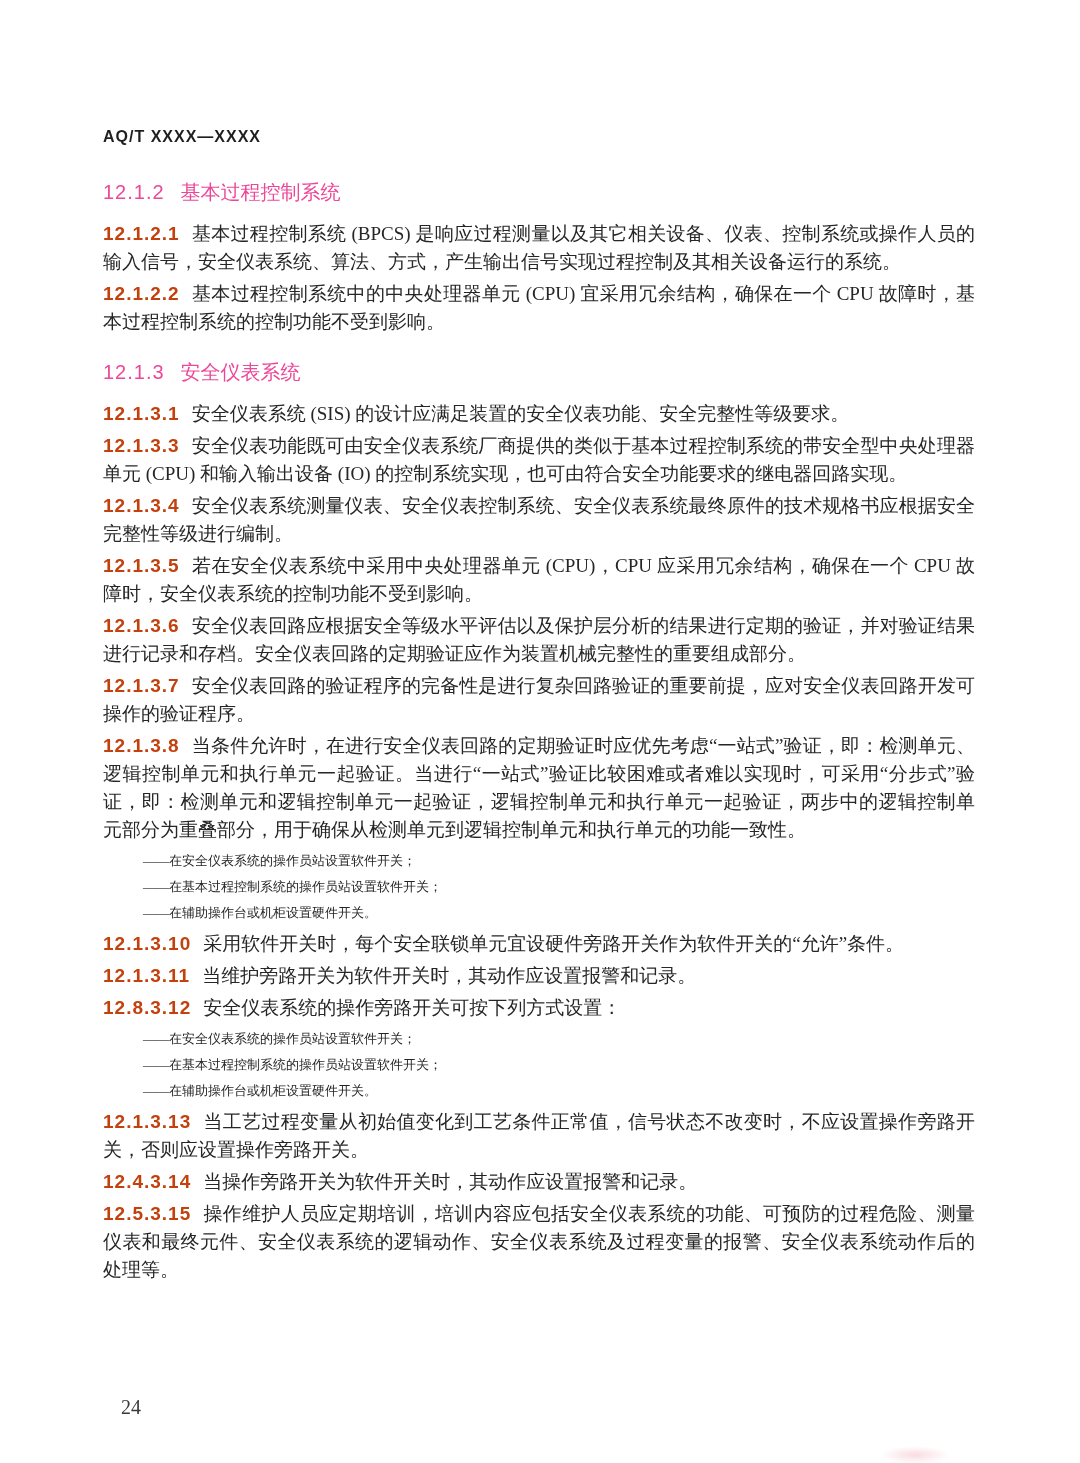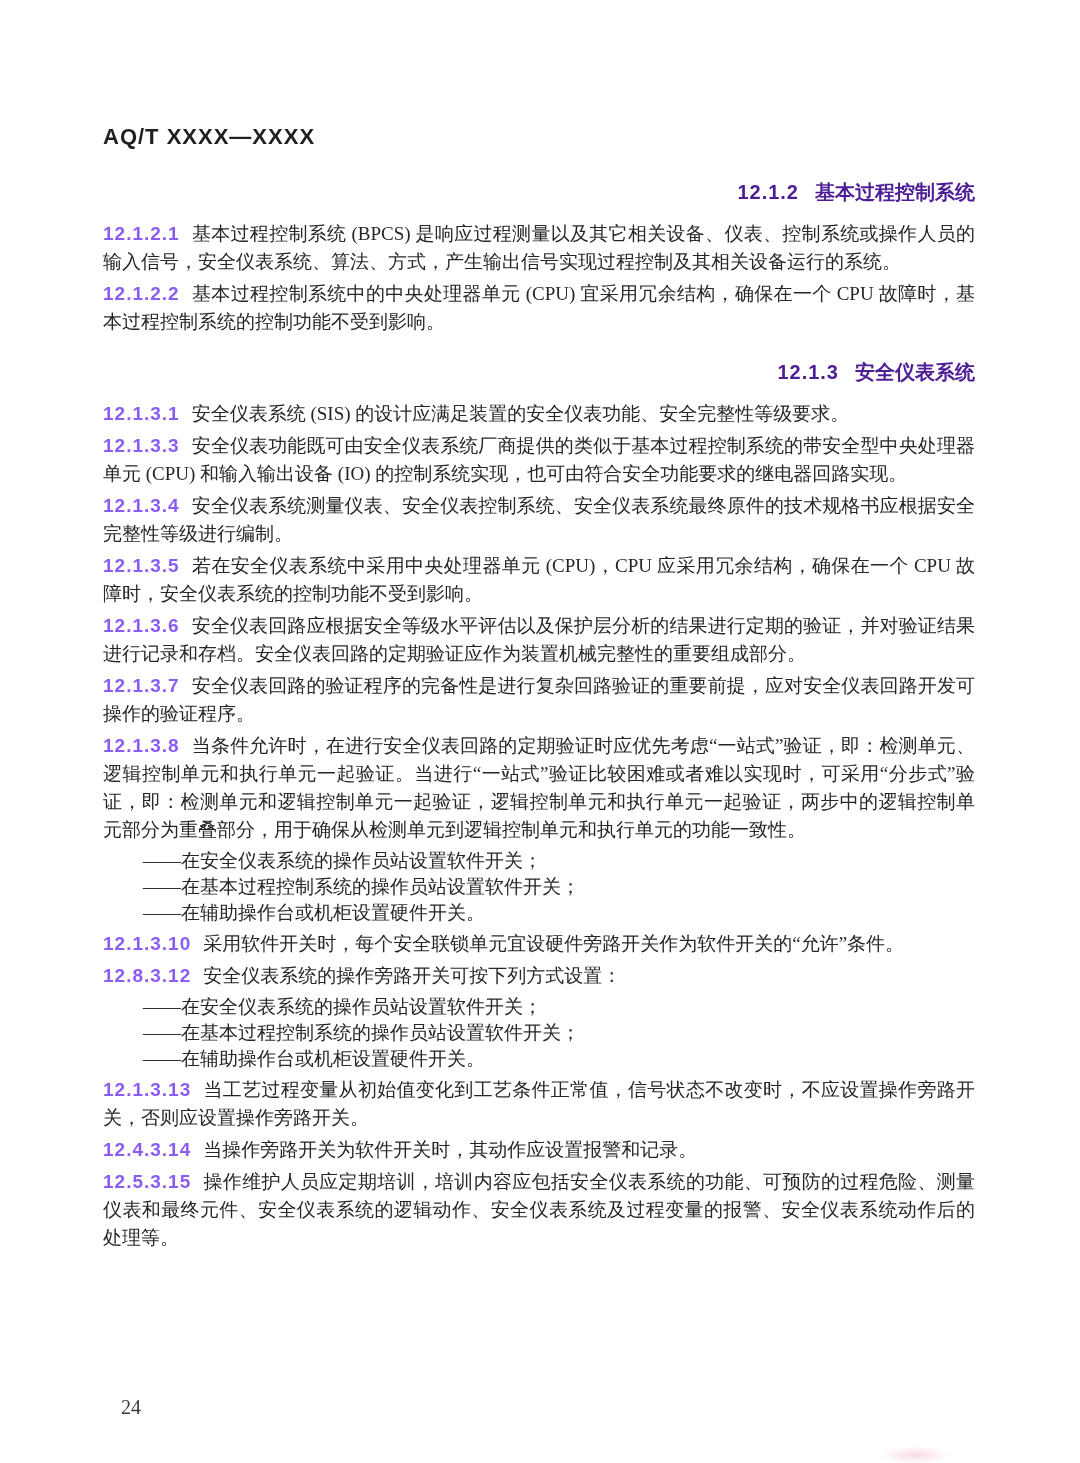--- a/index.html
+++ b/index.html
@@ -13,57 +13,56 @@
     height: 1463px;
     background: #ffffff;
     overflow: hidden;
     box-sizing: border-box;
     padding: 126px 105px 0 103px;
     color: #262626;
   }
   .doc-header {
     font-family: "Liberation Sans", "DejaVu Sans", sans-serif;
     font-weight: 600;
-    font-size: 22px;
+    font-size: 16px;
     letter-spacing: 1px;
     color: #1f1f1f;
     margin: 0 0 30px 0;
     line-height: 22px;
   }
   .heading {
     font-family: "Liberation Sans", "DejaVu Sans", sans-serif;
-    font-weight: 700;
+    font-weight: 400;
     font-size: 20px;
-    color: #4c1d95;
+    color: #ec4899;
     margin: 22px 0 14px 0;
     line-height: 28px;
-    text-align: right;
   }
   .heading .num {
     margin-right: 16px;
     letter-spacing: 1px;
   }
   .clause {
     font-family: "Liberation Serif", "DejaVu Serif", serif;
     font-size: 19px;
     line-height: 28px;
     margin: 4px 0;
     text-align: justify;
     color: #262626;
   }
   .clause .num {
     font-family: "Liberation Sans", "DejaVu Sans", sans-serif;
     font-weight: 700;
-    color: #8b5cf6;
+    color: #c2410c;
     letter-spacing: 1px;
     margin-right: 12px;
   }
   .dash {
     font-family: "Liberation Serif", "DejaVu Serif", serif;
-    font-size: 19px;
+    font-size: 13px;
     line-height: 26px;
     margin: 0 0 0 40px;
     color: #262626;
   }
   .page-number {
     position: absolute;
     left: 121px;
     top: 1396px;
     font-family: "Liberation Serif", "DejaVu Serif", serif;
     font-size: 20px;
@@ -110,20 +109,21 @@
 
   <p class="clause"><span class="num">12.1.3.8</span><span class="txt">当条件允许时，在进行安全仪表回路的定期验证时应优先考虑“一站式”验证，即：检测单元、逻辑控制单元和执行单元一起验证。当进行“一站式”验证比较困难或者难以实现时，可采用“分步式”验证，即：检测单元和逻辑控制单元一起验证，逻辑控制单元和执行单元一起验证，两步中的逻辑控制单元部分为重叠部分，用于确保从检测单元到逻辑控制单元和执行单元的功能一致性。</span></p>
 
 
   <p class="dash"><span>——在安全仪表系统的操作员站设置软件开关；</span></p>
   <p class="dash"><span>——在基本过程控制系统的操作员站设置软件开关；</span></p>
   <p class="dash"><span>——在辅助操作台或机柜设置硬件开关。</span></p>
 
   <p class="clause"><span class="num">12.1.3.10</span><span class="txt">采用软件开关时，每个安全联锁单元宜设硬件旁路开关作为软件开关的“允许”条件。</span></p>
 
+  <p class="clause"><span class="num">12.1.3.11</span><span class="txt">当维护旁路开关为软件开关时，其动作应设置报警和记录。</span></p>
 
   <p class="clause"><span class="num">12.8.3.12</span><span class="txt">安全仪表系统的操作旁路开关可按下列方式设置：</span></p>
 
   <p class="dash"><span>——在安全仪表系统的操作员站设置软件开关；</span></p>
   <p class="dash"><span>——在基本过程控制系统的操作员站设置软件开关；</span></p>
   <p class="dash"><span>——在辅助操作台或机柜设置硬件开关。</span></p>
 
   <p class="clause"><span class="num">12.1.3.13</span><span class="txt">当工艺过程变量从初始值变化到工艺条件正常值，信号状态不改变时，不应设置操作旁路开关，否则应设置操作旁路开关。</span></p>
 
   <p class="clause"><span class="num">12.4.3.14</span><span class="txt">当操作旁路开关为软件开关时，其动作应设置报警和记录。</span></p>

